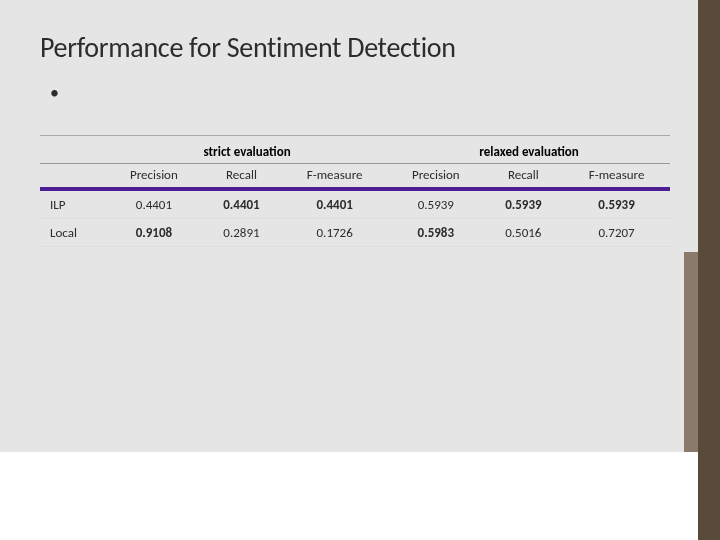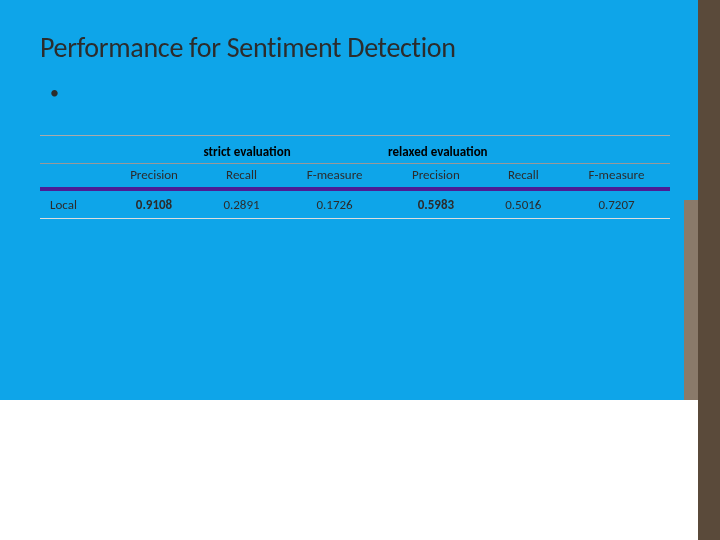--- a/index.html
+++ b/index.html
@@ -8,22 +8,22 @@
       width: 720px;
       height: 540px;
       background: #ffffff;
       font-family: 'Calibri', 'Segoe UI', Arial, sans-serif;
       overflow: hidden;
       position: relative;
     }
 
     .slide-container {
       width: 720px;
-      height: 400px;
-      background: #0ea5e9;
+      height: 452px;
+      background: #e5e5e5;
       padding: 30px 50px 30px 40px;
       position: relative;
     }
 
     
     .deco-bar-dark {
       position: absolute;
       right: 0;
       top: 0;
       width: 22px;
@@ -80,21 +80,21 @@
       border-bottom: 1px solid #999;
       padding-bottom: 4px;
     }
 
     .col-group-strict {
       text-align: center;
       border-bottom: 2px solid #444;
     }
 
     .col-group-relaxed {
-      text-align: left;
+      text-align: center;
       border-bottom: 2px solid #444;
     }
 
     .subheader-row th {
       border-bottom: 4px solid #4c1d95;
       padding: 3px 10px 5px 10px;
       font-weight: 500;
       color: #2c2c2c;
     }
 
@@ -161,20 +161,29 @@
           <th></th>
           <th>Precision</th>
           <th>Recall</th>
           <th>F-measure</th>
           <th>Precision</th>
           <th>Recall</th>
           <th>F-measure</th>
         </tr>
       </thead>
       <tbody>
+        <tr class="top-border-row">
+          <td>ILP</td>
+          <td>0.4401</td>
+          <td class="bold-val">0.4401</td>
+          <td class="bold-val">0.4401</td>
+          <td>0.5939</td>
+          <td class="bold-val">0.5939</td>
+          <td class="bold-val">0.5939</td>
+        </tr>
         <tr>
           <td>Local</td>
           <td class="bold-val">0.9108</td>
           <td>0.2891</td>
           <td>0.1726</td>
           <td class="bold-val">0.5983</td>
           <td>0.5016</td>
           <td>0.7207</td>
         </tr>
       </tbody>

